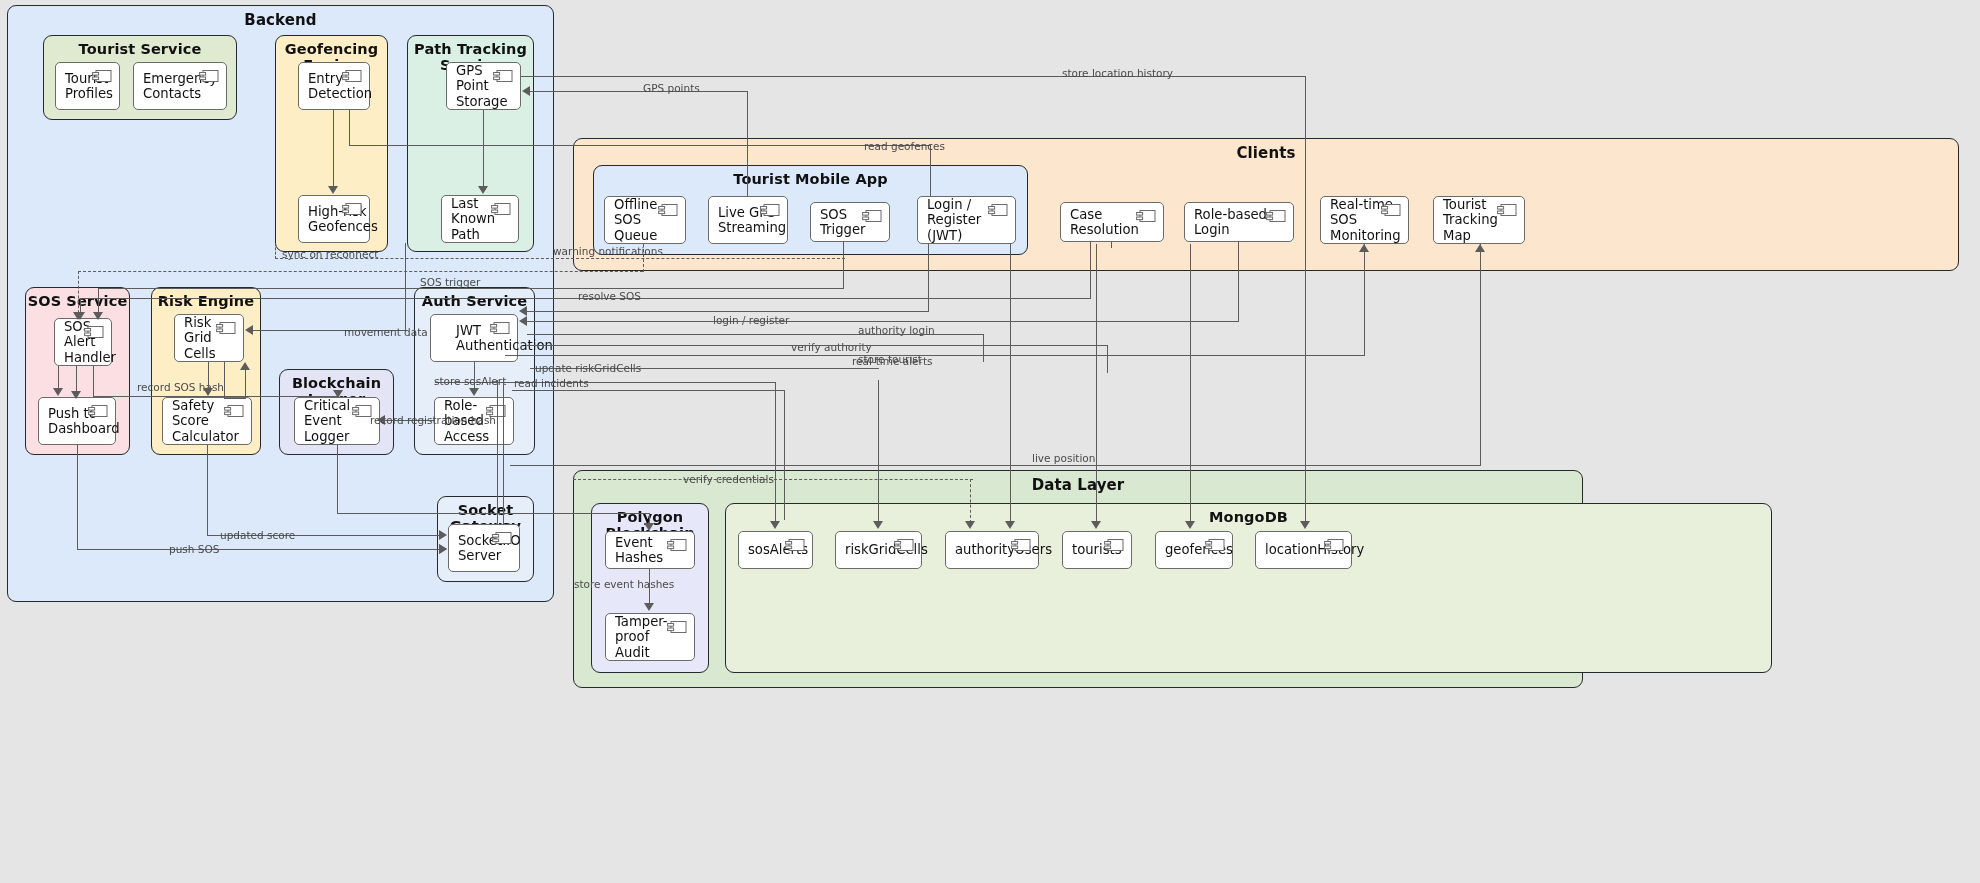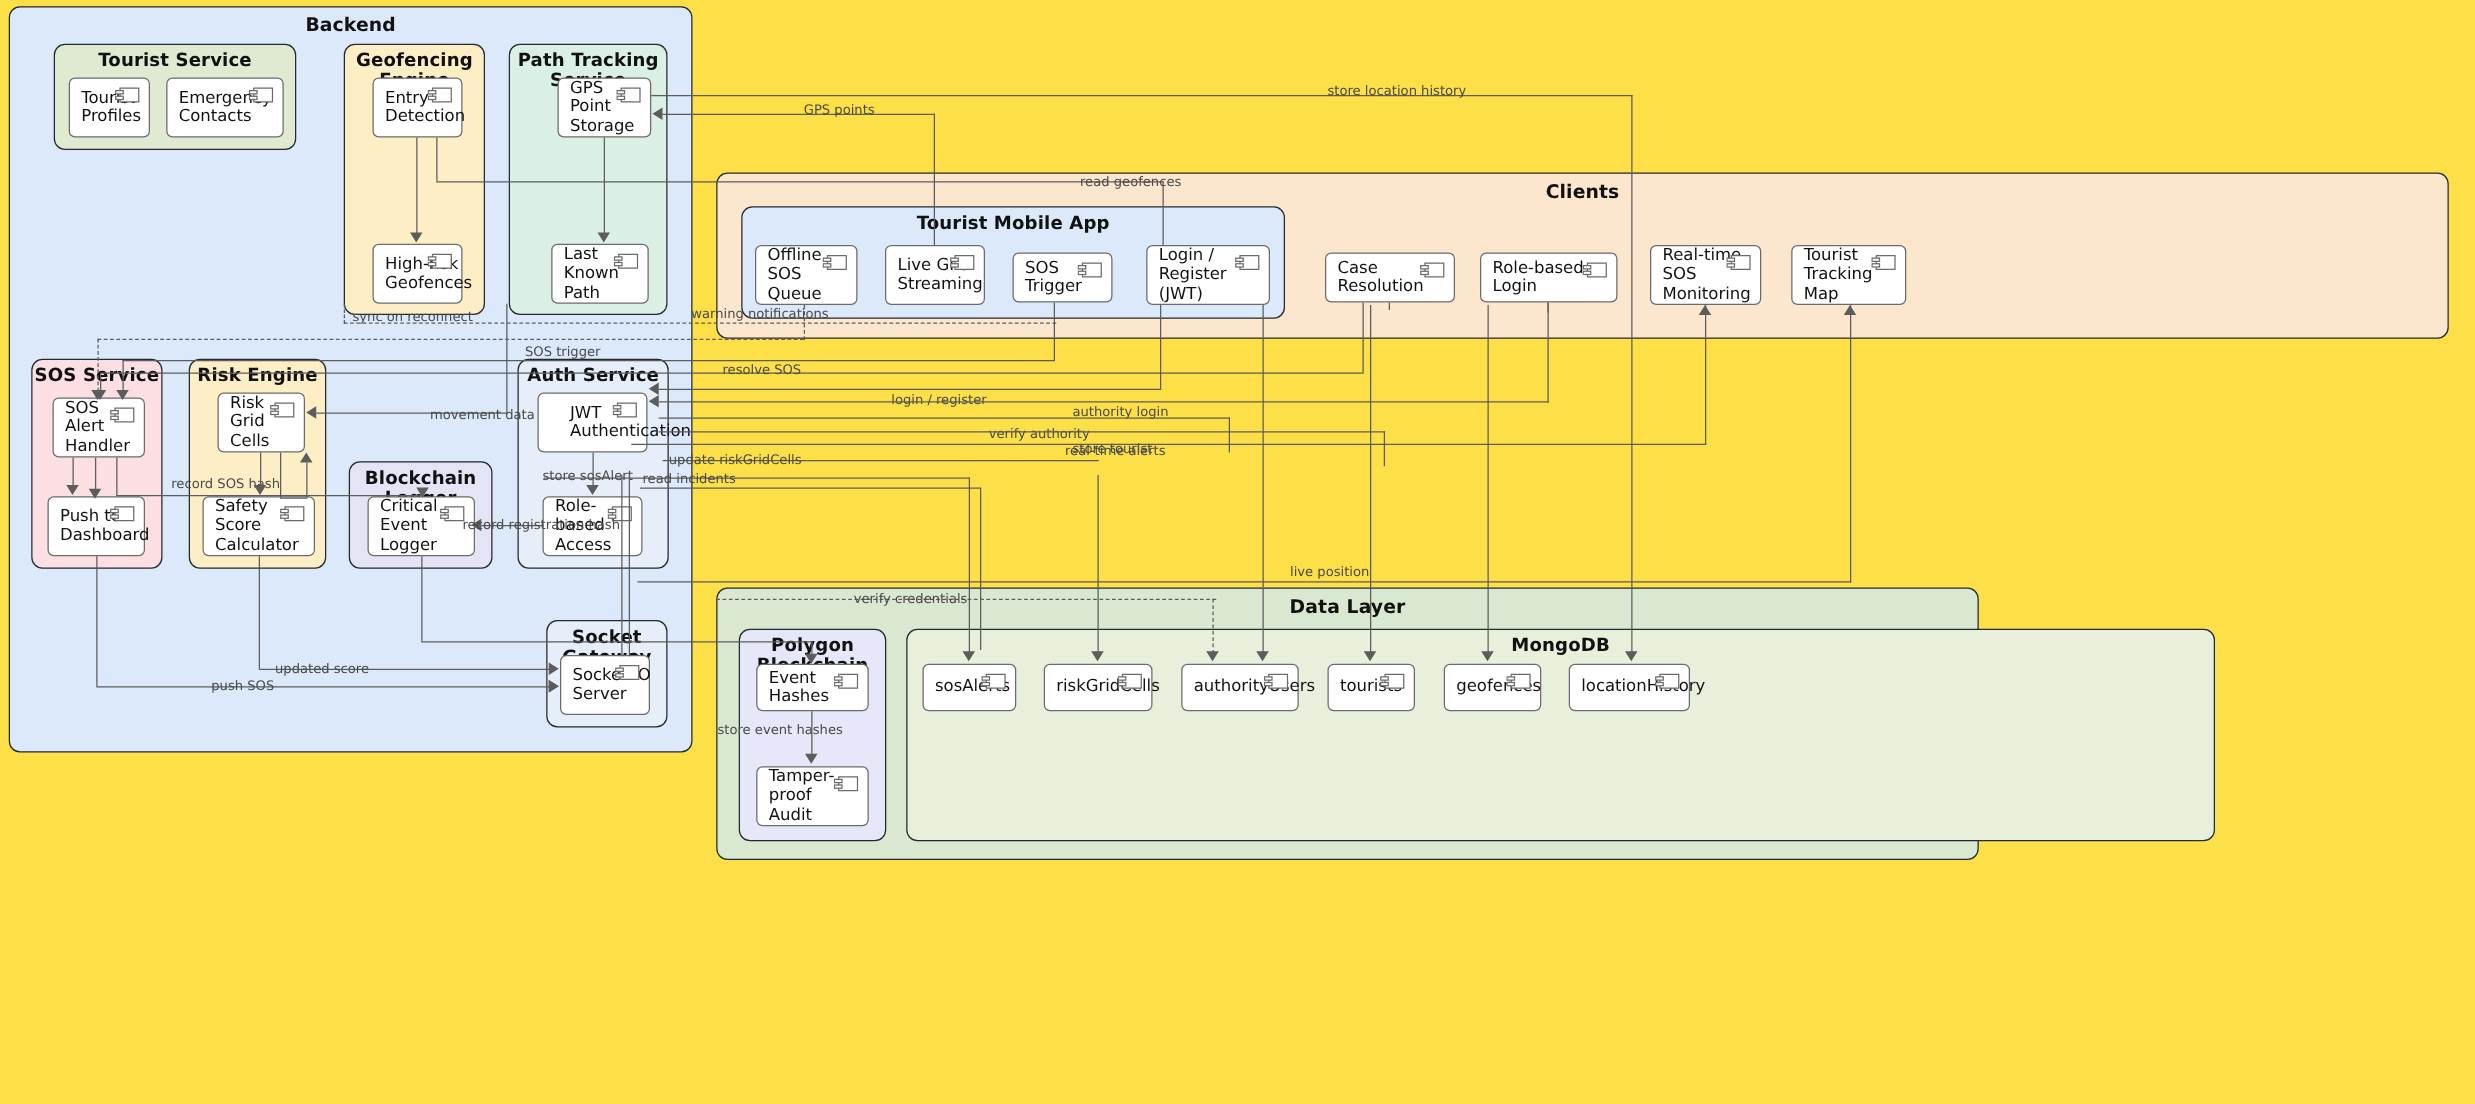--- a/index.html
+++ b/index.html
@@ -1,17 +1,17 @@
 <!DOCTYPE html>
 <html><head>
 <meta charset="utf-8">
 <style>
   html,body{margin:0;padding:0;background:#ffffff;}
   body{font-family:"DejaVu Sans","Liberation Sans",sans-serif;}
-  #canvas{position:relative;width:1980px;height:883px;overflow:hidden;background:#fde047;text-decoration:underline;}
+  #canvas{position:relative;width:1980px;height:883px;overflow:hidden;background:#e5e5e5;text-decoration:underline;}
 
   
   .grp{position:absolute;border:1.6px solid #24292e;border-radius:9px;box-sizing:border-box;}
   .grp > .gtitle{
     position:absolute;left:0;right:0;top:5px;text-align:center;
     font-weight:bold;font-size:14.5px;color:#111;letter-spacing:.1px;
     pointer-events:none;
   }
   .grp.lvl0 > .gtitle{font-size:15px;}
 
@@ -105,21 +105,21 @@
     <svg class="ico" viewBox="0 0 20 14">
       <rect x="4" y="1.5" width="15" height="11" fill="#fff" stroke="#6b6b6b" stroke-width="1"></rect>
       <rect x="0.6" y="3.5" width="6" height="2.6" fill="#fff" stroke="#6b6b6b" stroke-width="1"></rect>
       <rect x="0.6" y="8" width="6" height="2.6" fill="#fff" stroke="#6b6b6b" stroke-width="1"></rect>
     </svg>
   </div>
 
   <div class="grp" style="left:25px;top:287px;width:105px;height:168px;background:#fbdfe3;">
     <div class="gtitle">SOS Service</div>
   </div>
-  <div class="cmp" style="left:42px;top:318px;width:74px;height:48px;">
+  <div class="cmp" style="left:54px;top:318px;width:58px;height:48px;">
     <span class="ctext">SOS Alert
 Handler</span>
     <svg class="ico" viewBox="0 0 20 14">
       <rect x="4" y="1.5" width="15" height="11" fill="#fff" stroke="#6b6b6b" stroke-width="1"></rect>
       <rect x="0.6" y="3.5" width="6" height="2.6" fill="#fff" stroke="#6b6b6b" stroke-width="1"></rect>
       <rect x="0.6" y="8" width="6" height="2.6" fill="#fff" stroke="#6b6b6b" stroke-width="1"></rect>
     </svg>
   </div>
   <div class="cmp" style="left:38px;top:397px;width:78px;height:48px;">
     <span class="ctext">Push to

